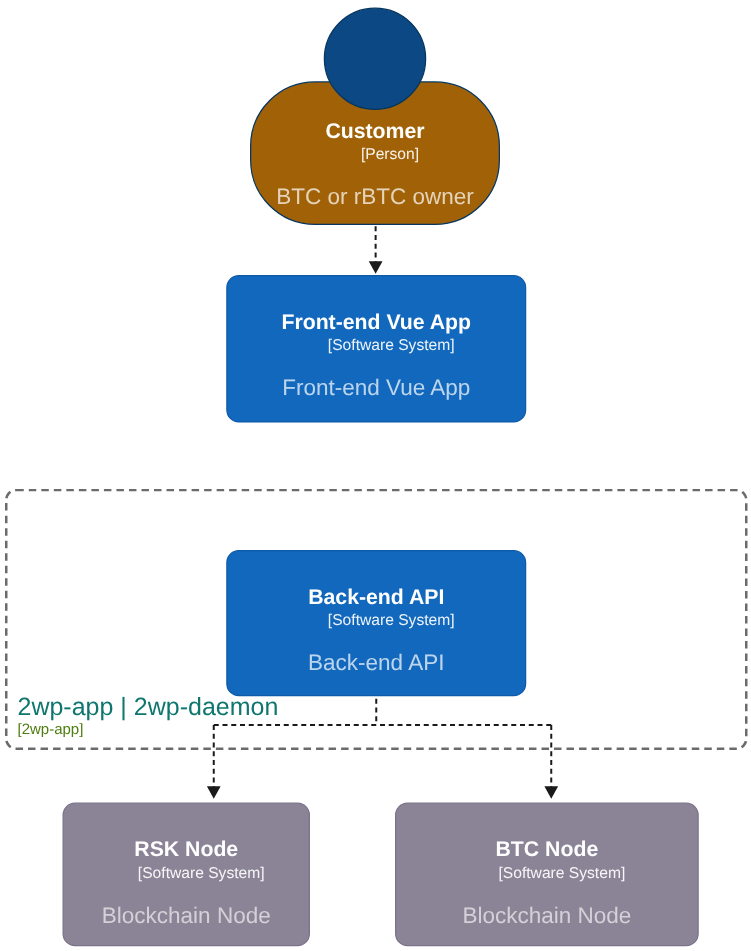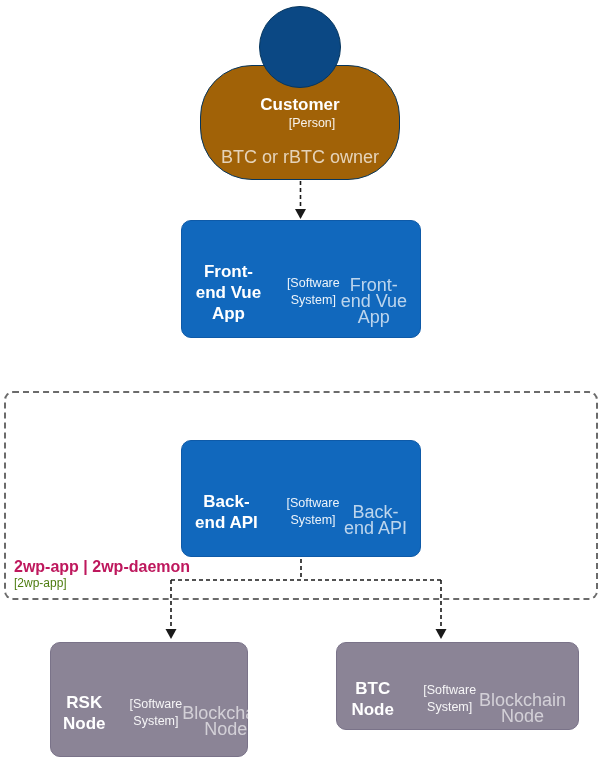--- a/index.html
+++ b/index.html
@@ -39,37 +39,37 @@
     z-index: 2;
     display: flex; flex-direction: column; align-items: center;
     padding-top: 28px;
     text-align: center;
   }
   
   .node {
     position: absolute;
     box-sizing: border-box;
     border-radius: 10px;
-    display: flex; flex-direction: row; align-items: center;
+    display: flex; flex-direction: column; align-items: center;
     padding: 26px 12px 0 12px;
     text-align: center;
     z-index: 2;
   }
   .system {
     background: #1168bd;
     border: 1px solid #0e5aa8;
   }
   .grayNode {
     background: #8b8496;
     border: 1px solid #7a7389;
   }
   .frontend { left: 181px; top: 220px; width: 240px; height: 118px; }
   .backend  { left: 181px; top: 440px; width: 240px; height: 117px; }
   .rsk      { left: 50px;  top: 642px; width: 198px; height: 115px; }
-  .btc      { left: 336px; top: 642px; width: 243px; height: 88px; }
+  .btc      { left: 316px; top: 642px; width: 243px; height: 115px; }
 
   .node-title, .p-title {
     color: #ffffff;
     font-weight: bold;
     font-size: 17px;
     line-height: 21px;
   }
   .node-meta, .p-meta {
     color: rgba(255,255,255,0.92);
     font-size: 12.5px;
@@ -92,23 +92,23 @@
     box-sizing: border-box;
     border: 2px dashed #6b6b6b;
     border-radius: 9px;
     z-index: 1;
   }
   .boundary-label {
     position: absolute;
     left: 8px; bottom: 7px;
   }
   .boundary-title {
-    color: #be185d;
-    font-weight: bold;
-    font-size: 16px;
+    color: #0f766e;
+    font-weight: normal;
+    font-size: 20px;
     line-height: 19px;
   }
   .boundary-meta {
     color: #4d7c0f;
     font-size: 12px;
     line-height: 15px;
   }
 </style>
 </head>
 <body>

